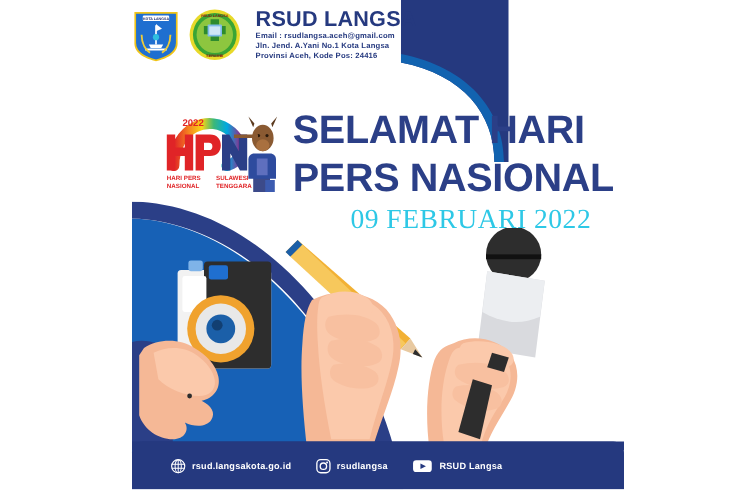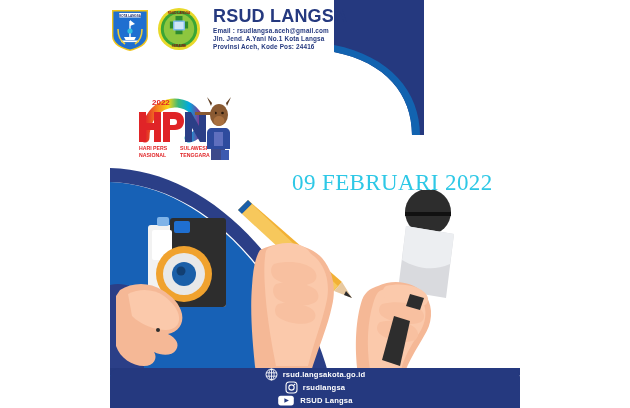--- a/index.html
+++ b/index.html
@@ -61,22 +61,22 @@
     white-space:nowrap;
   }
   
   .illus{
     position:absolute;left:110px;top:190px;width:410px;height:185px;
   }
   
   .footer{
     position:absolute;left:110px;top:368px;width:410px;height:40px;
     background:#25397f;border-radius:9px 9px 0 0;
-    display:flex;align-items:center;padding-left:20px;
-    box-sizing:border-box;gap:0px;flex-direction:column;
+    display:flex;align-items:center;padding-left:32px;
+    box-sizing:border-box;gap:0px;
   }
   .fitem{display:flex;align-items:center;gap:5px;margin-right:20px;}
   .fitem .flabel{
     color:#ffffff;font-size:7.6px;font-weight:600;letter-spacing:.2px;
     white-space:nowrap;
   }
   .ficon{width:13px;height:13px;flex:0 0 auto;display:block;}
 </style>
 </head>
 <body>
@@ -171,20 +171,24 @@
         <path d="M78,18 l-4,-9 5,6 z" fill="#5c3a1e"></path>
         <path d="M94,18 l4,-9 -5,6 z" fill="#5c3a1e"></path>
         <circle cx="82.5" cy="25" r="1.3" fill="#2a1a0c"></circle>
         <circle cx="89.5" cy="25" r="1.3" fill="#2a1a0c"></circle>
         <path d="M62,24 h20 v3 h-20 z" fill="#8a5a32"></path>
         <path d="M88,62 h8 v10 h-8 z" fill="#3c5bb0"></path>
       </g>
     </svg>
   </div>
 
+  <div class="headline">
+    <div>SELAMAT HARI</div>
+    <div>PERS NASIONAL</div>
+  </div>
 
   <div class="date">09 FEBRUARI 2022</div>
 
   <div class="illus">
     <svg width="410" height="185" viewBox="0 0 410 185">
 
       <g>
         <path d="M0,95 C12,92 24,96 34,104 L34,185 L0,185 Z" fill="#2b3f87"></path>
         <rect x="38" y="35" width="78" height="82" rx="3" fill="#f2f2f2"></rect>
         <rect x="60" y="28" width="56" height="89" rx="3" fill="#2d2d2d"></rect>

